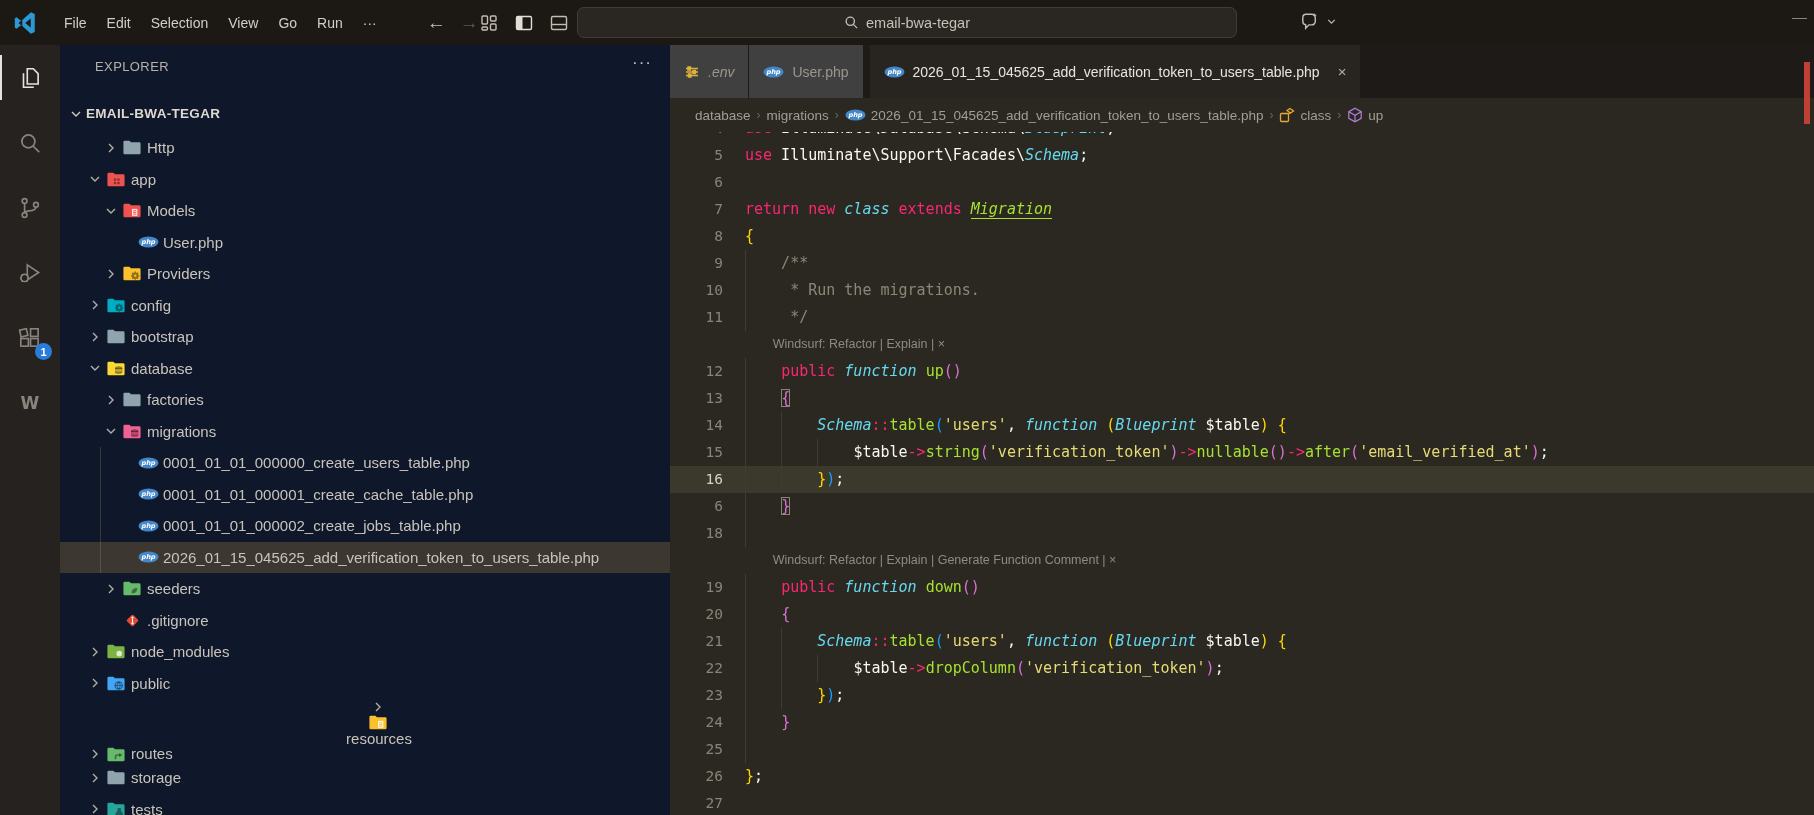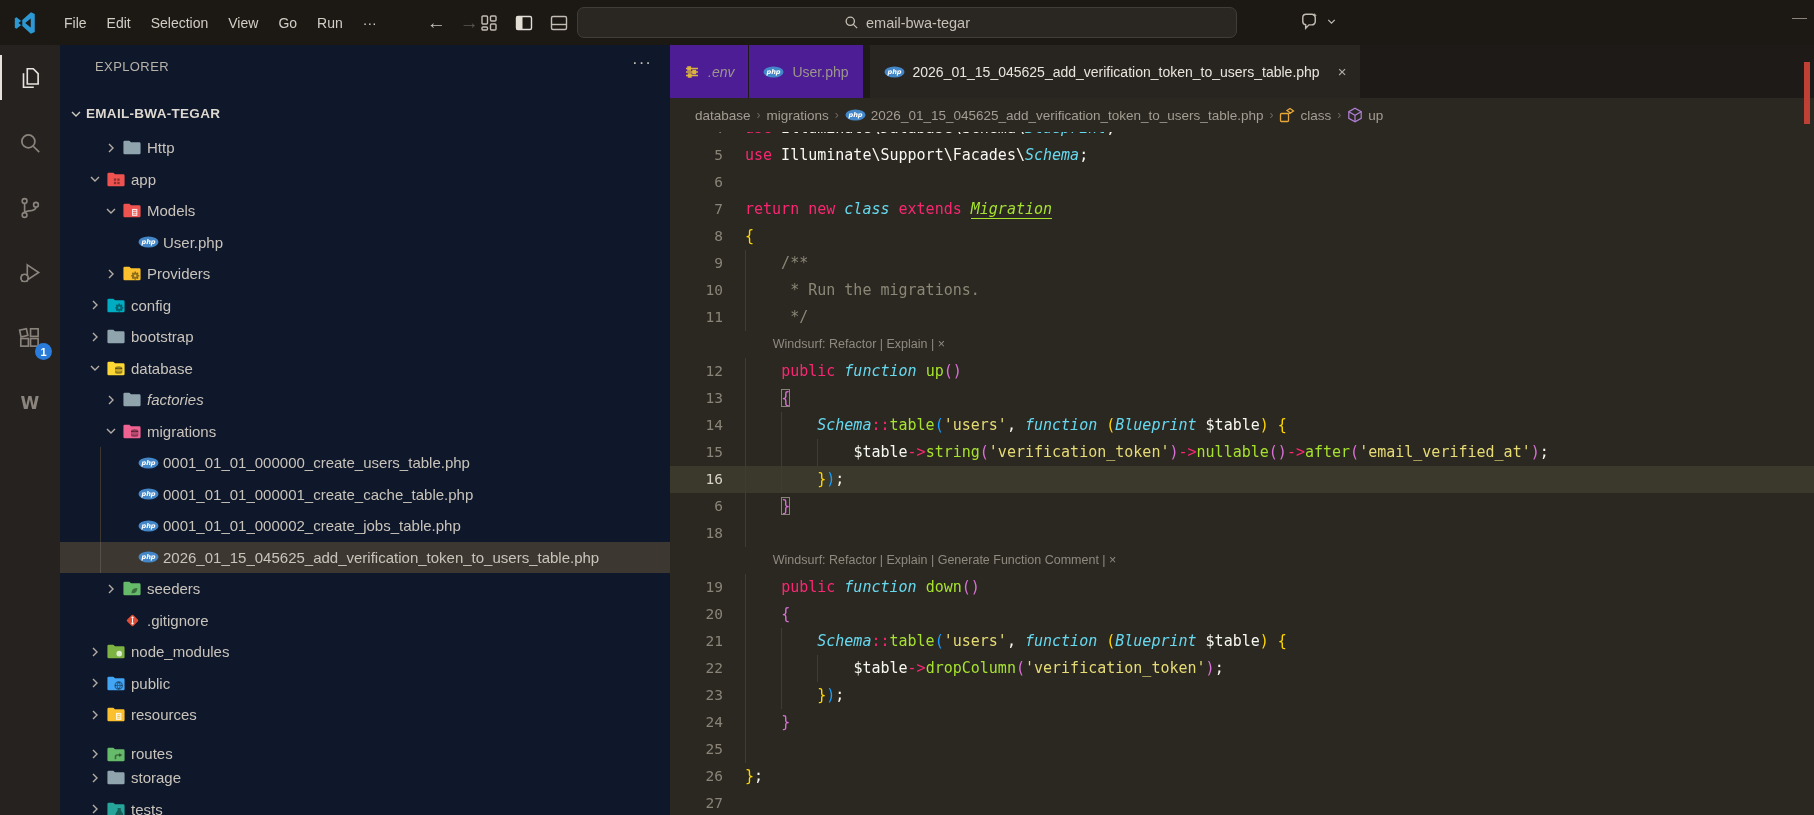--- a/index.html
+++ b/index.html
@@ -41,21 +41,21 @@
   .tree-row.selected { background:#3c3831; }
   .tree-row .chev { width:19px; display:inline-flex; justify-content:center; }
   .tree-row .t-icon { width:24px; display:inline-flex; justify-content:center; }
   .tree-row .t-label { margin-left:3px; white-space:nowrap; }
   .tree-guide { position:absolute; left:40px; top:0; bottom:0; width:1px; background:#3c3831; }
   .tree-row.selected .tree-guide { background:#55504a; }
 
   
   #editor { left:670px; top:45px; width:1144px; height:770px; background:#2b2822; }
   #tabbar { position:absolute; left:0; top:0; width:100%; height:53px; background:#1d1a17; display:flex; }
-  .tab { height:53px; display:flex; align-items:center; gap:8px; padding:0 14px; font-size:14px; background:#4c1d95;
+  .tab { height:53px; display:flex; align-items:center; gap:8px; padding:0 14px; font-size:14px; background:#404040;
     color:#9d968c; border-right:1px solid #1d1a17; cursor:default; white-space:nowrap; }
   .tab.active { background:#282420; color:#e9e5dd; margin-left:6px; }
   .tab.italic .tab-label { font-style:italic; }
   .tab-close { margin-left:10px; font-size:15px; color:#b5afa6; }
   #breadcrumb { position:absolute; left:0; top:53px; width:100%; height:34px; display:flex; align-items:center;
     padding-left:25px; font-size:13.5px; color:#a39d93; gap:6px; white-space:nowrap; }
   .bc-seg { display:flex; align-items:center; gap:5px; cursor:default; }
   .bc-sep { color:#6b665f; font-size:12px; }
 
   #code-viewport { position:absolute; left:0; top:87px; width:100%; height:683px; overflow:hidden; }
@@ -341,21 +341,21 @@
         <span class="t-icon">
           <svg width="18" height="15" viewBox="0 0 16 14">
             <path d="M0 1.8 A1.2 1.2 0 0 1 1.2 .6 H5.5 L7.1 2.2 H14.8 A1.2 1.2 0 0 1 16 3.4 V12.2 A1.2 1.2 0 0 1 14.8 13.4 H1.2 A1.2 1.2 0 0 1 0 12.2 Z" fill="#fdd835"></path>
             <ellipse cx="10.5" cy="6.5" rx="3.4" ry="1.5" fill="rgba(0,0,0,0.42)"></ellipse>
             <path d="M7.1 6.5 v4 a3.4 1.5 0 0 0 6.8 0 v-4" fill="rgba(0,0,0,0.42)"></path>
             <ellipse cx="10.5" cy="8.5" rx="3.4" ry="1.5" fill="#fdd835" opacity="0.5"></ellipse>
           </svg>
         </span>
         <span class="t-label">database</span>
       </div>
-      <div class="tree-row" style="padding-left: 41px; font-style: italic;">
+      <div class="tree-row" style="padding-left: 41px;">
         <span class="chev ic">
           <svg width="16" height="16" viewBox="0 0 16 16" fill="none" stroke="#b3ada5" stroke-width="1.4">
             <path d="M6 4 L10 8 L6 12"></path>
           </svg>
         </span>
         <span class="t-icon">
           <svg width="18" height="15" viewBox="0 0 16 14">
             <path d="M0 1.8 A1.2 1.2 0 0 1 1.2 .6 H5.5 L7.1 2.2 H14.8 A1.2 1.2 0 0 1 16 3.4 V12.2 A1.2 1.2 0 0 1 14.8 13.4 H1.2 A1.2 1.2 0 0 1 0 12.2 Z" fill="#90a4ae"></path>
           </svg>
         </span>
@@ -469,21 +469,21 @@
         </span>
         <span class="t-icon">
           <svg width="18" height="15" viewBox="0 0 16 14">
             <path d="M0 1.8 A1.2 1.2 0 0 1 1.2 .6 H5.5 L7.1 2.2 H14.8 A1.2 1.2 0 0 1 16 3.4 V12.2 A1.2 1.2 0 0 1 14.8 13.4 H1.2 A1.2 1.2 0 0 1 0 12.2 Z" fill="#42a5f5"></path>
             <circle cx="10.5" cy="8.8" r="3.4" fill="none" stroke="rgba(0,0,0,0.42)" stroke-width="1.2"></circle>
             <path d="M7.1 8.8 h6.8 M10.5 5.4 a5.2 5.2 0 0 1 0 6.8 M10.5 5.4 a5.2 5.2 0 0 0 0 6.8" stroke="rgba(0,0,0,0.42)" stroke-width="1" fill="none"></path>
           </svg>
         </span>
         <span class="t-label">public</span>
       </div>
-      <div class="tree-row" style="padding-left: 25px;">
+      <div class="tree-row" style="padding-left: 25px; flex-direction: column;">
         <span class="chev ic">
           <svg width="16" height="16" viewBox="0 0 16 16" fill="none" stroke="#b3ada5" stroke-width="1.4">
             <path d="M6 4 L10 8 L6 12"></path>
           </svg>
         </span>
         <span class="t-icon">
           <svg width="18" height="15" viewBox="0 0 16 14">
             <path d="M0 1.8 A1.2 1.2 0 0 1 1.2 .6 H5.5 L7.1 2.2 H14.8 A1.2 1.2 0 0 1 16 3.4 V12.2 A1.2 1.2 0 0 1 14.8 13.4 H1.2 A1.2 1.2 0 0 1 0 12.2 Z" fill="#fbc02d"></path>
             <rect x="8" y="5.5" width="5" height="6.5" fill="rgba(255,255,255,0.85)"></rect>
             <g stroke="#fbc02d" stroke-width="0.9">

